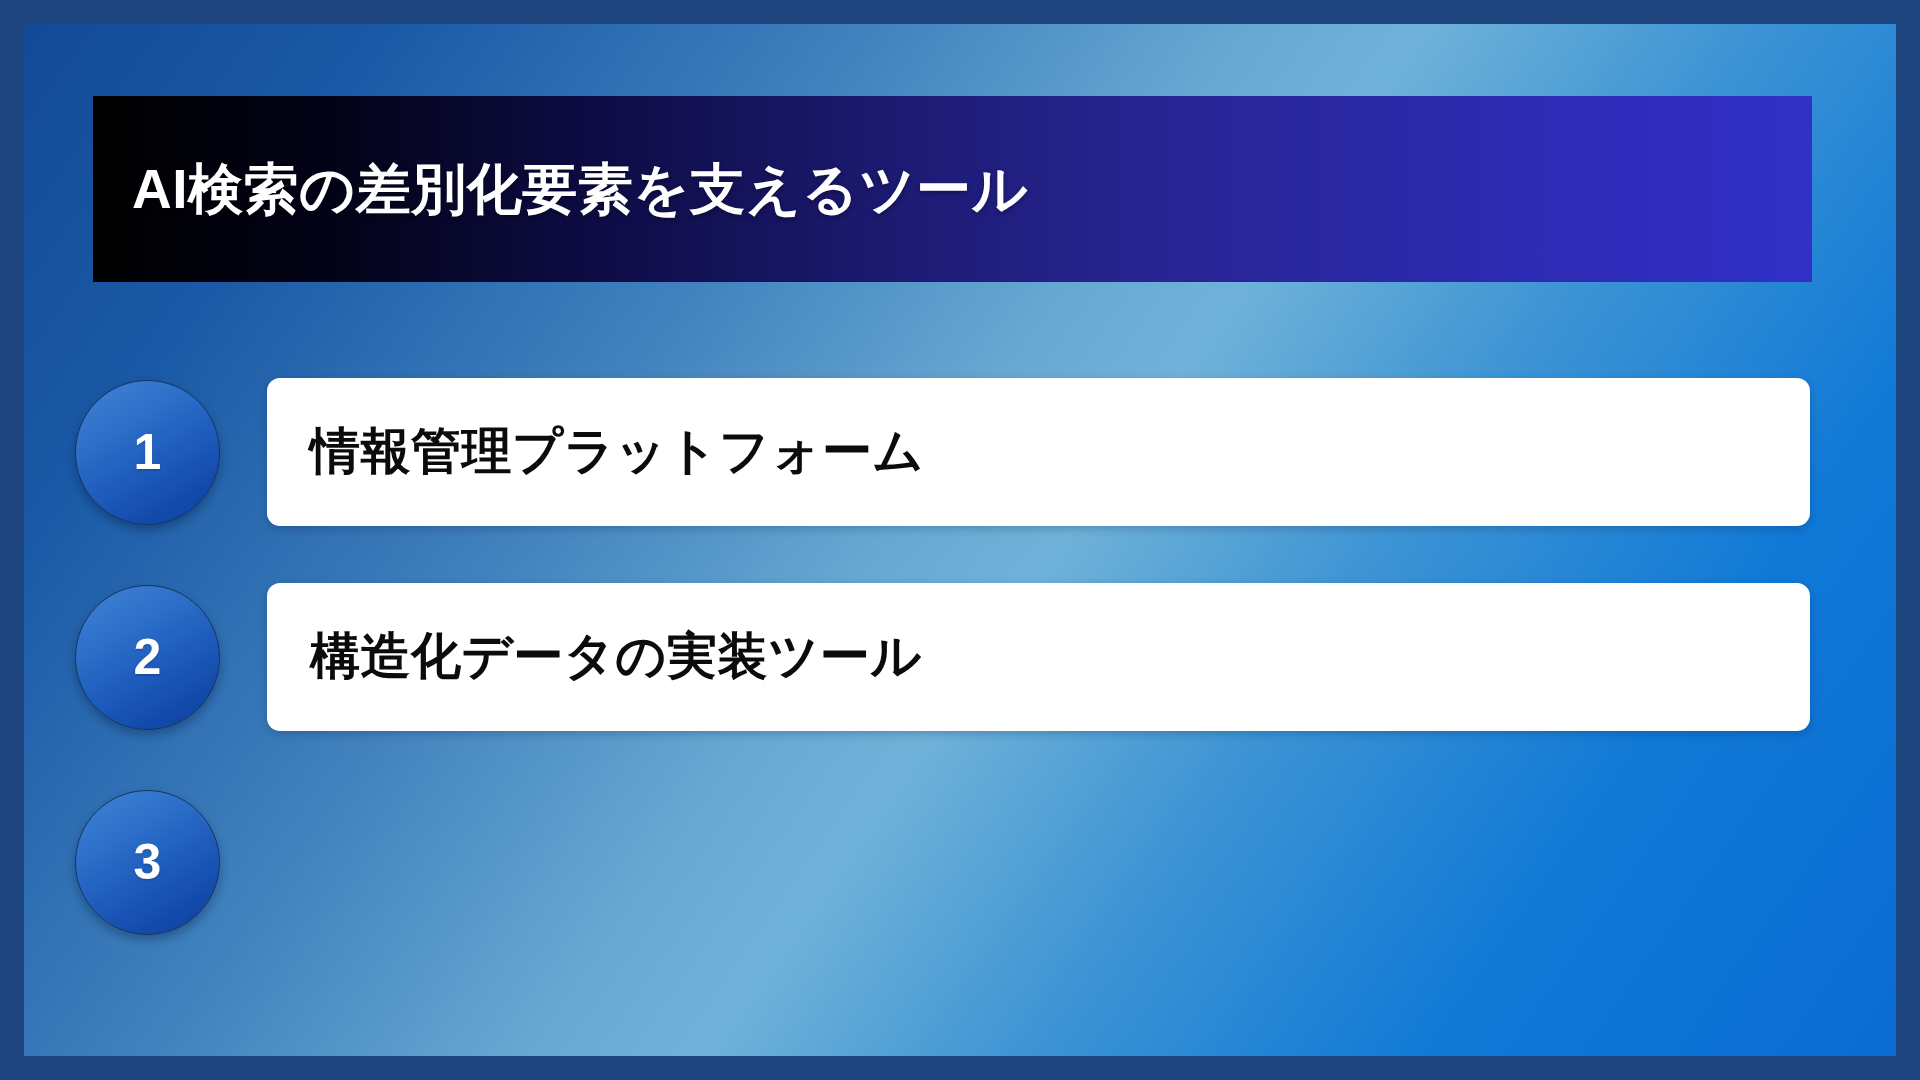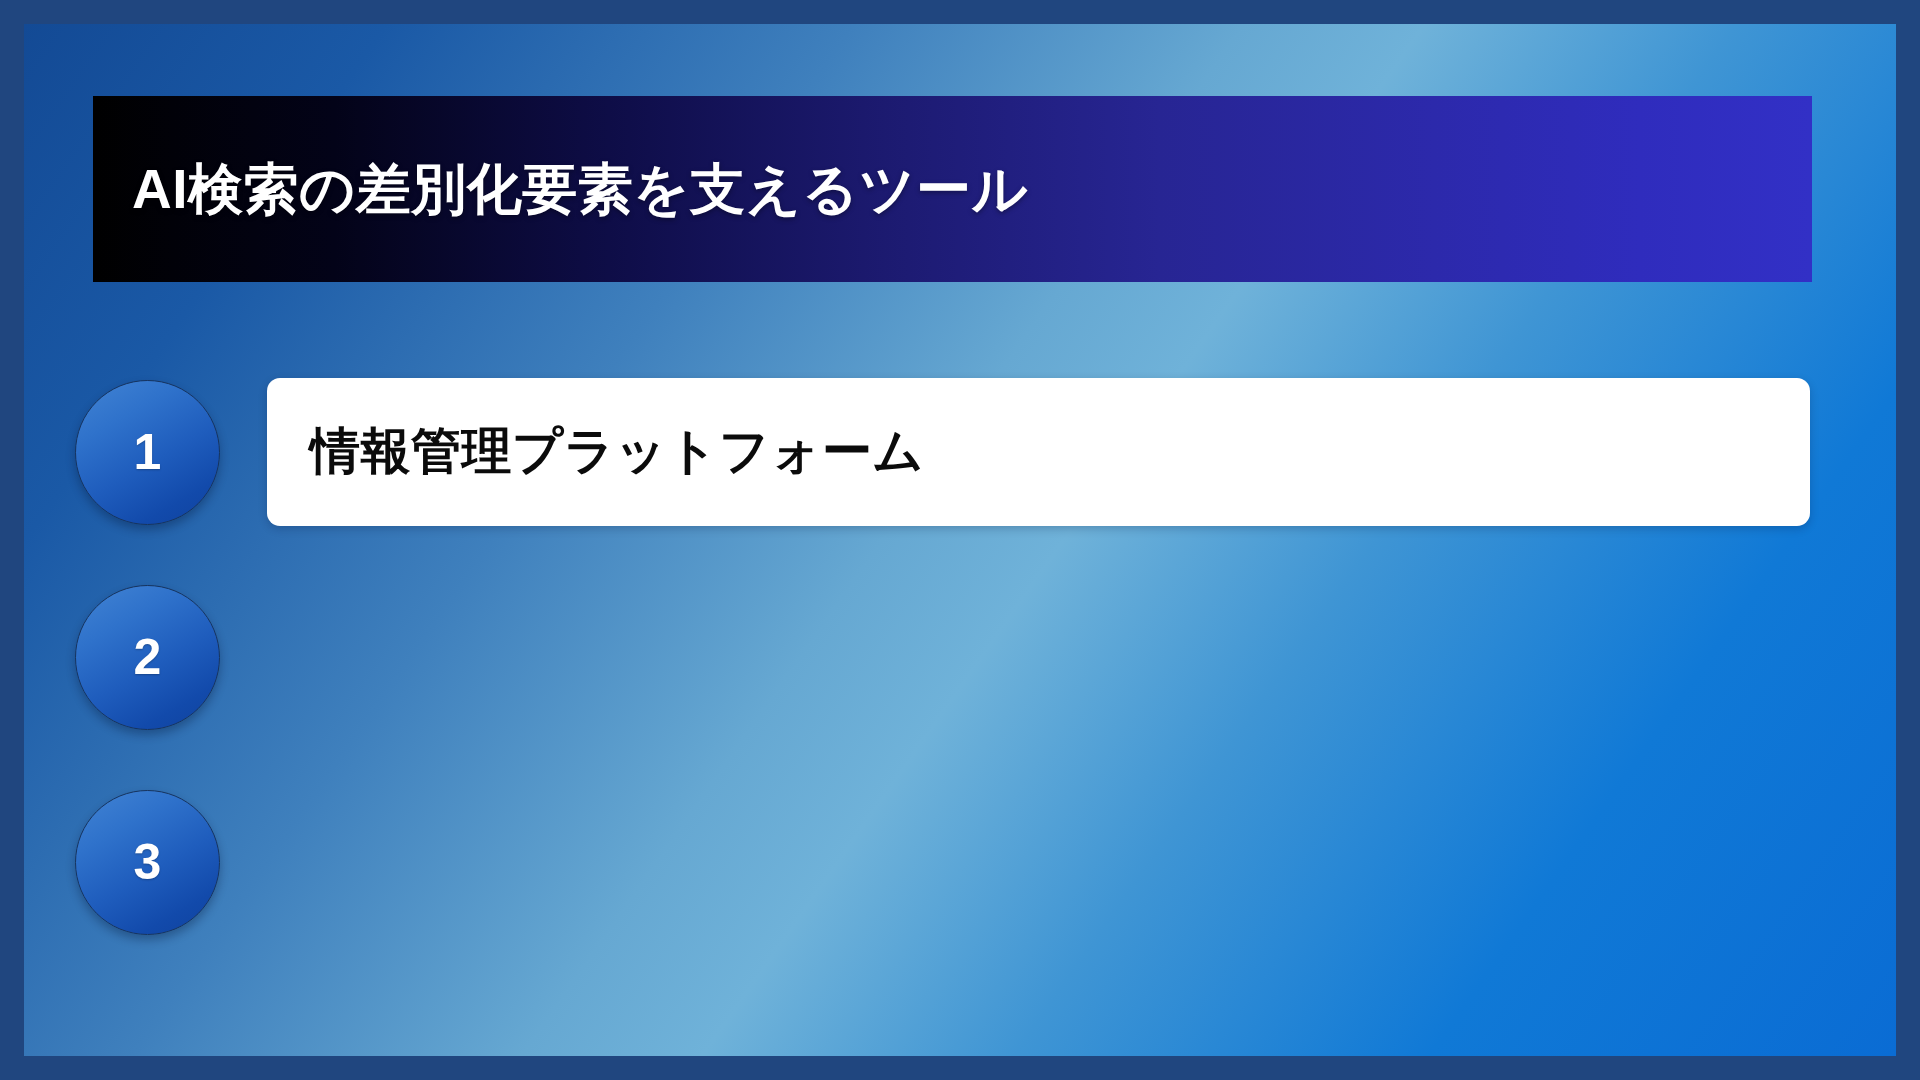--- a/index.html
+++ b/index.html
@@ -151,20 +151,23 @@
       </div>
       <div class="card">
         <span class="card-label">情報管理プラットフォーム</span>
       </div>
     </div>
 
     <div class="row" id="row-1">
       <div class="badge">
         <span class="badge-number">2</span>
       </div>
+      <div class="card">
+        <span class="card-label">構造化データの実装ツール</span>
+      </div>
     </div>
 
     <div class="row" id="row-2">
       <div class="badge">
         <span class="badge-number">3</span>
       </div>
     </div>
 
   </div>
 </div>

